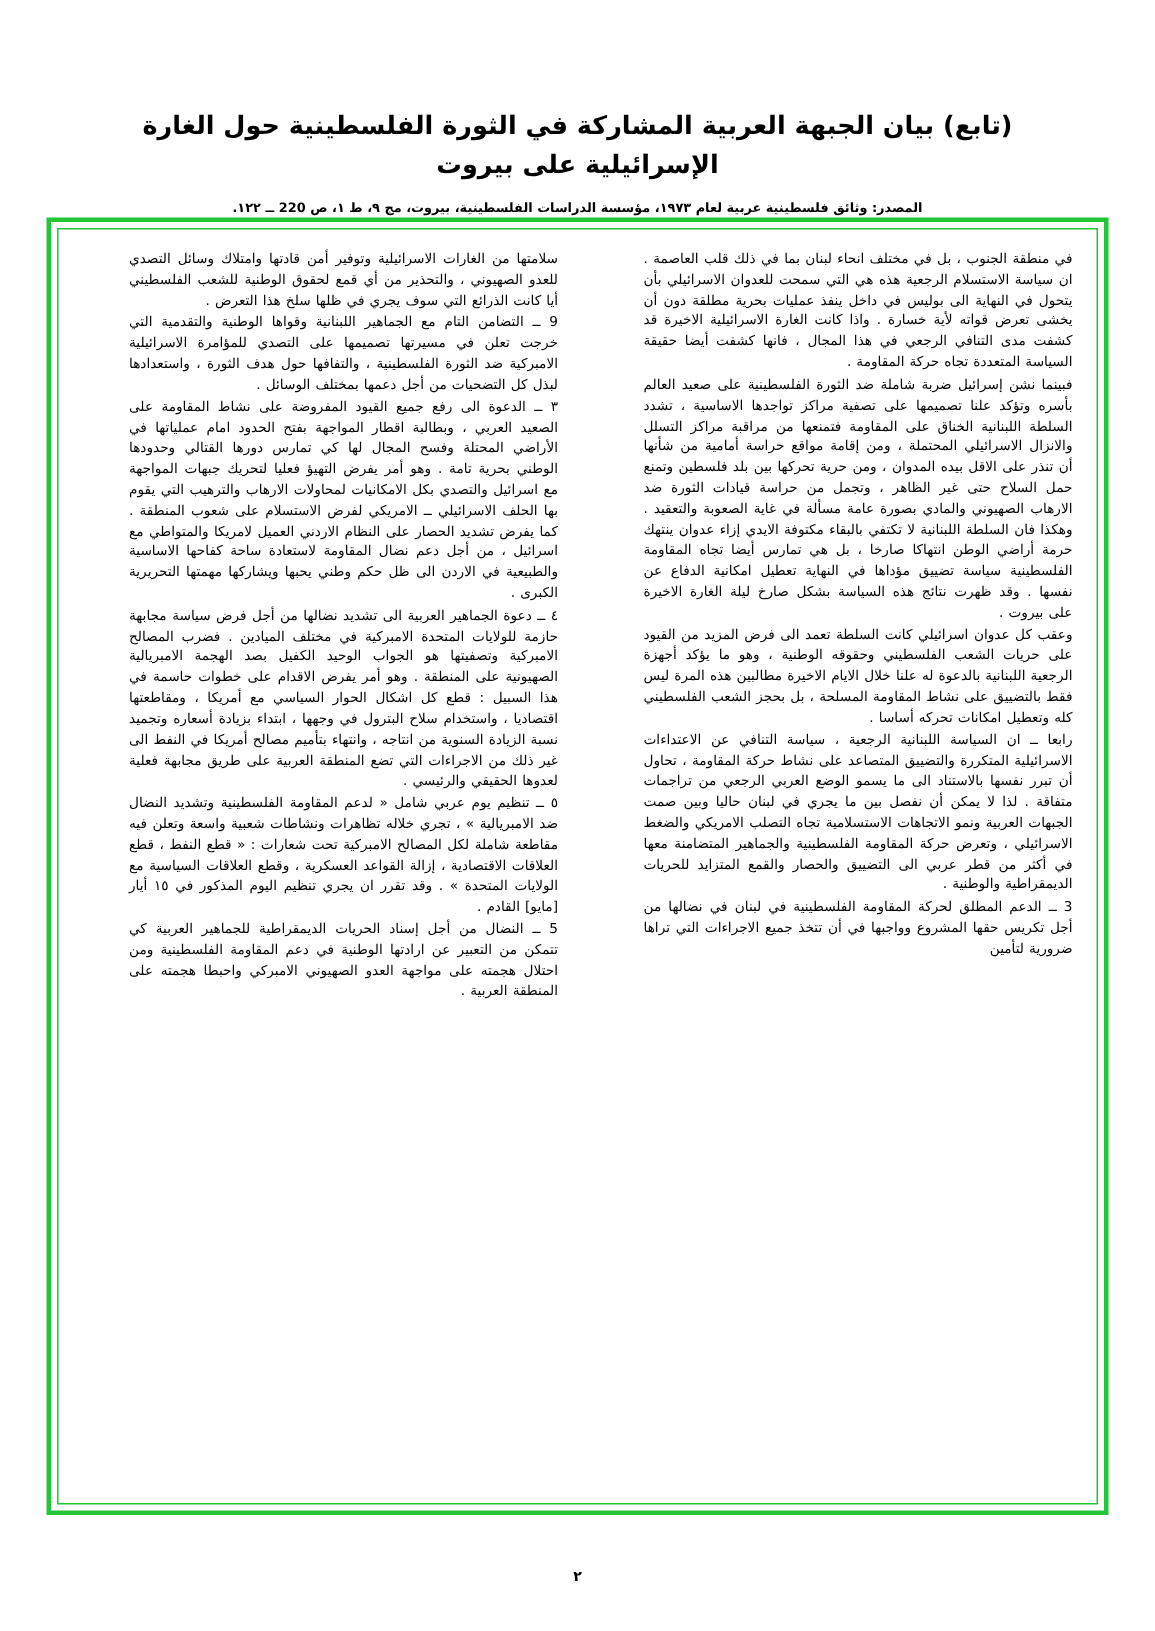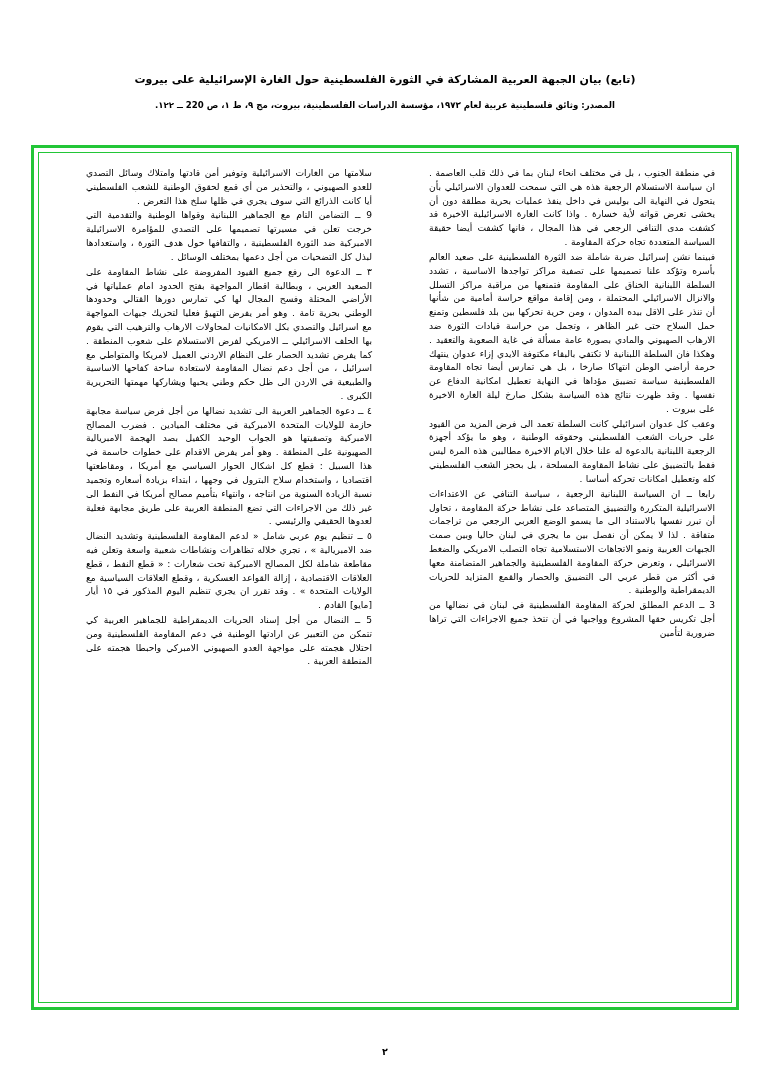--- a/index.html
+++ b/index.html
@@ -22,21 +22,21 @@
   }
 
   
   .doc-header {
     padding: 72px 60px 0 60px;
     text-align: center;
   }
   .doc-title {
     font-family: "DejaVu Sans", sans-serif;
     font-weight: bold;
-    font-size: 11px;
+    font-size: 17px;
     line-height: 1.5;
     letter-spacing: 0px;
     margin: 0 0 10px 0;
     direction: rtl;
   }
   .doc-source {
     font-family: "DejaVu Sans", sans-serif;
     font-weight: bold;
     font-size: 8.6px;
     line-height: 1.5;

